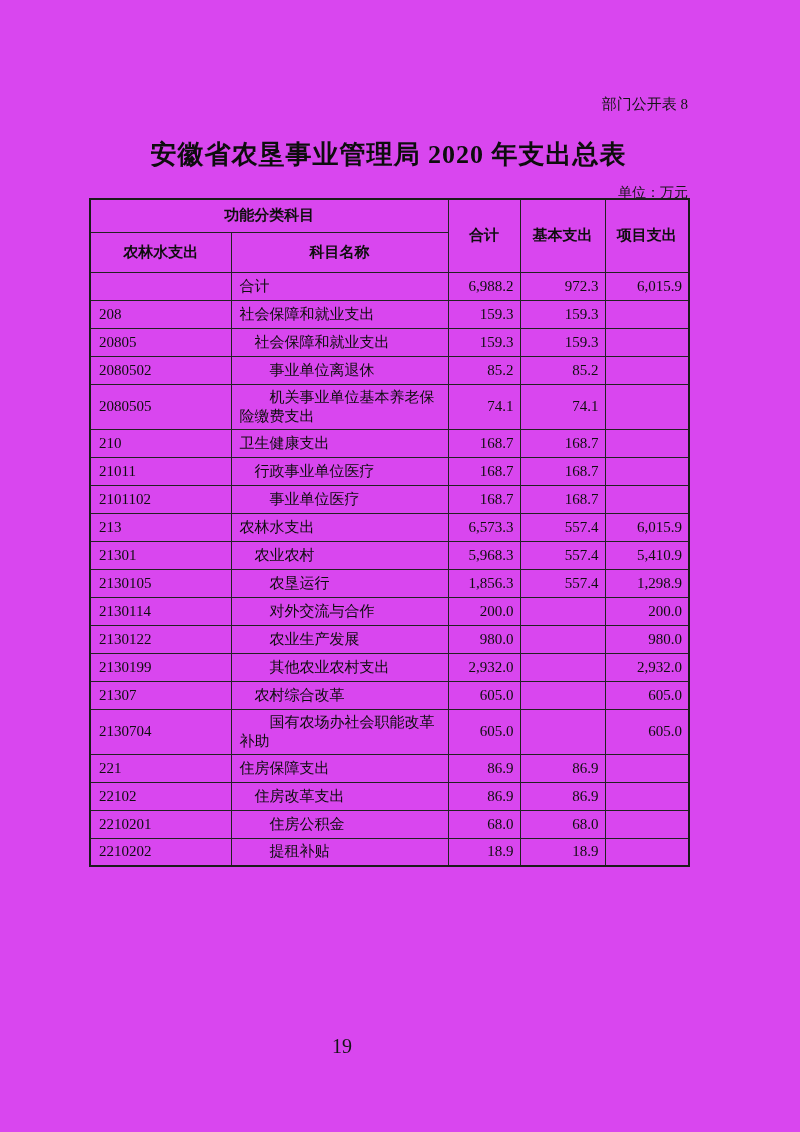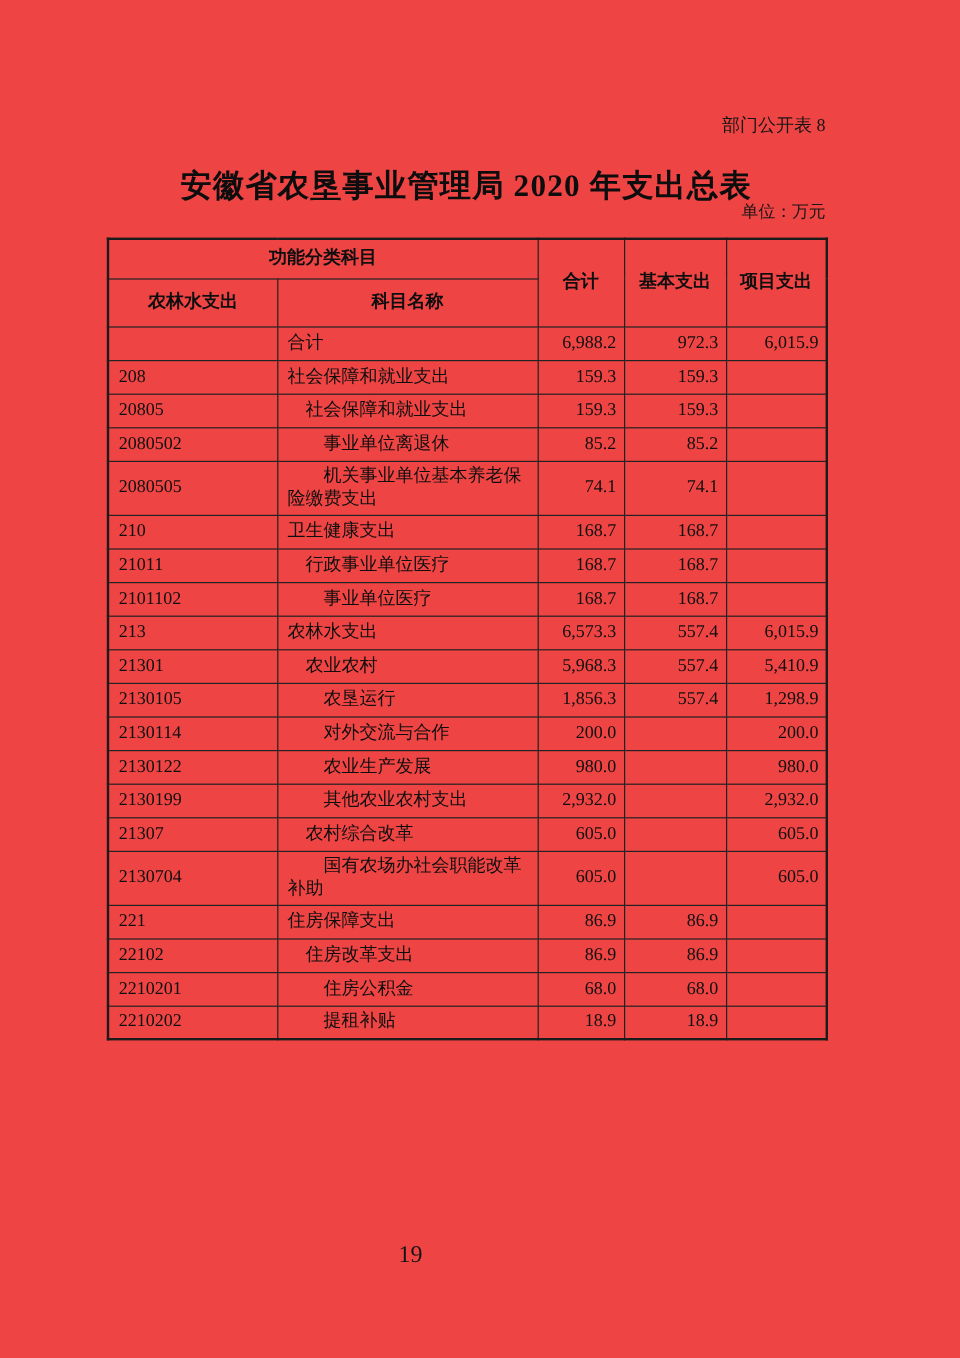--- a/index.html
+++ b/index.html
@@ -6,21 +6,21 @@
   html, body { width: 800px; height: 1132px; }
   body {
     background: #fdfdfc;
     font-family: "Liberation Serif", "DejaVu Serif", serif;
     color: #111;
     position: relative;
   }
   .page {
     position: absolute;
     inset: 0;
-    background: #ef4444;
+    background: #d946ef;
   }
   .doc-label {
     position: absolute;
     top: 95px;
     right: 112px;
     font-size: 15px;
     color: #151515;
   }
   .page-title {
     position: absolute;
@@ -29,21 +29,21 @@
     width: 599px;
     text-align: center;
     font-size: 26px;
     font-weight: bold;
     letter-spacing: 1px;
     color: #0d0d0d;
     white-space: nowrap;
   }
   .unit-label {
     position: absolute;
-    top: 168px;
+    top: 184px;
     right: 112px;
     font-size: 14px;
     color: #151515;
   }
   table.expense {
     position: absolute;
     top: 198px;
     left: 89px;
     width: 599px;
     border-collapse: collapse;

